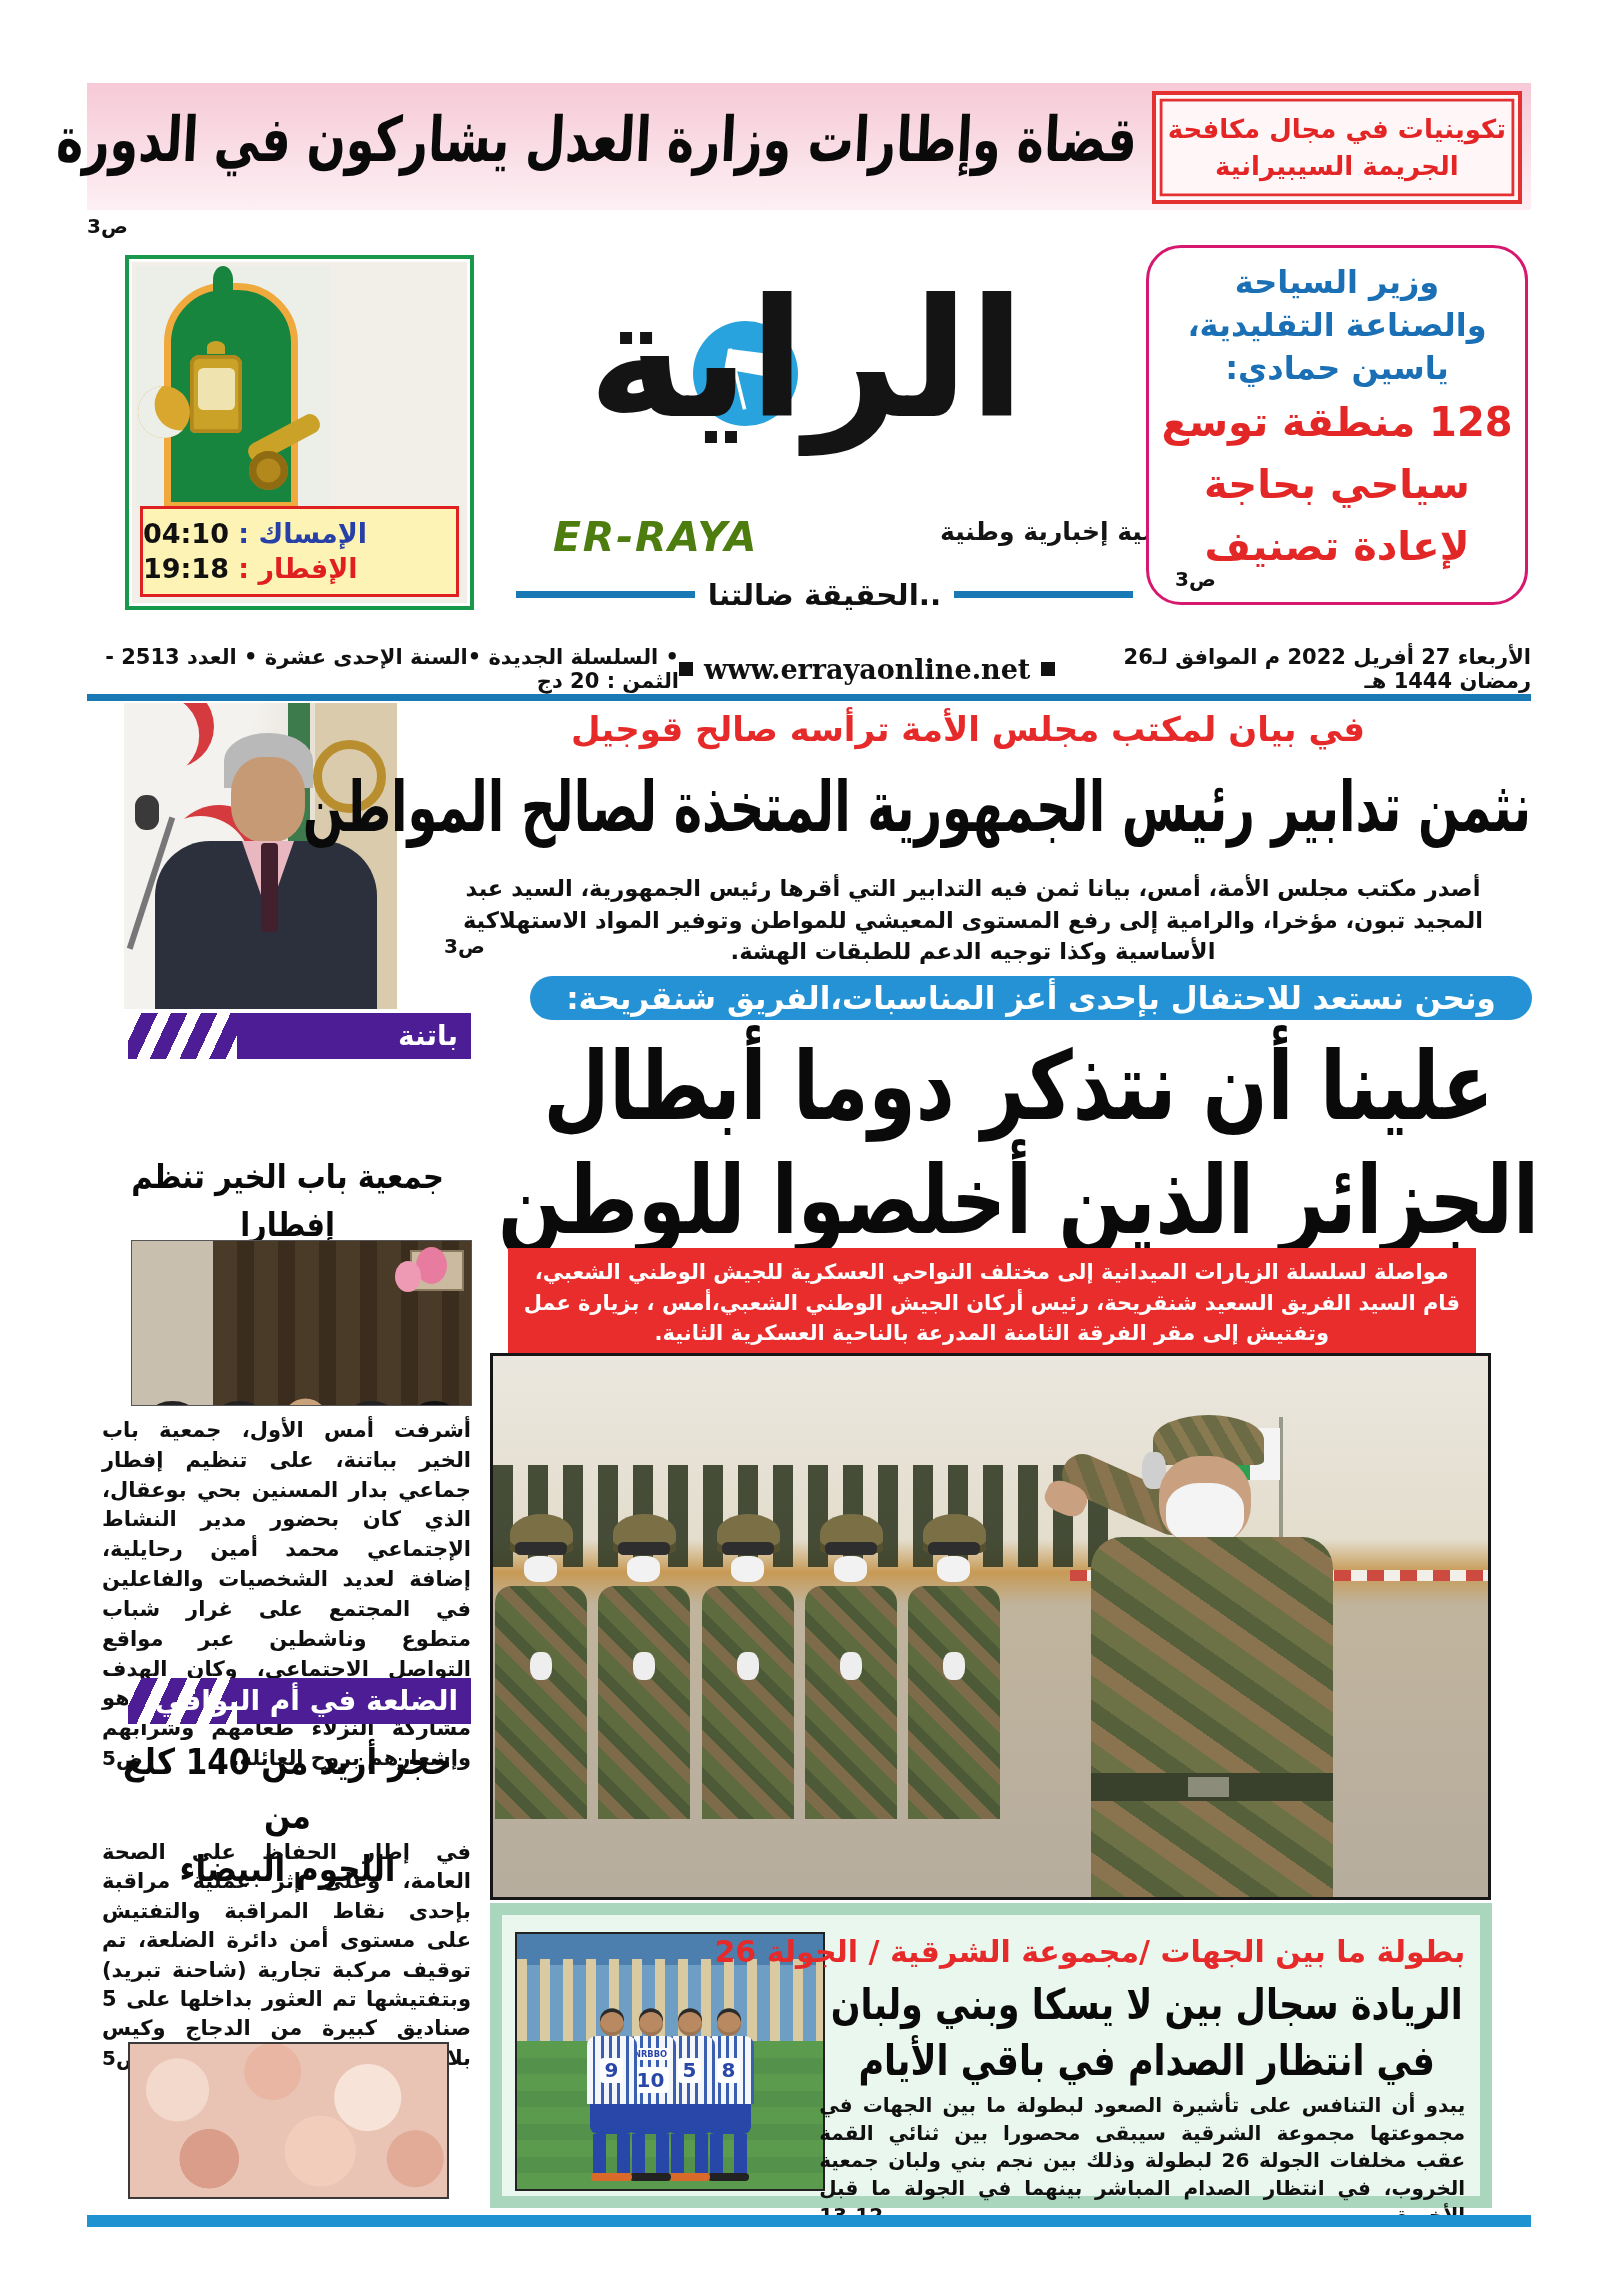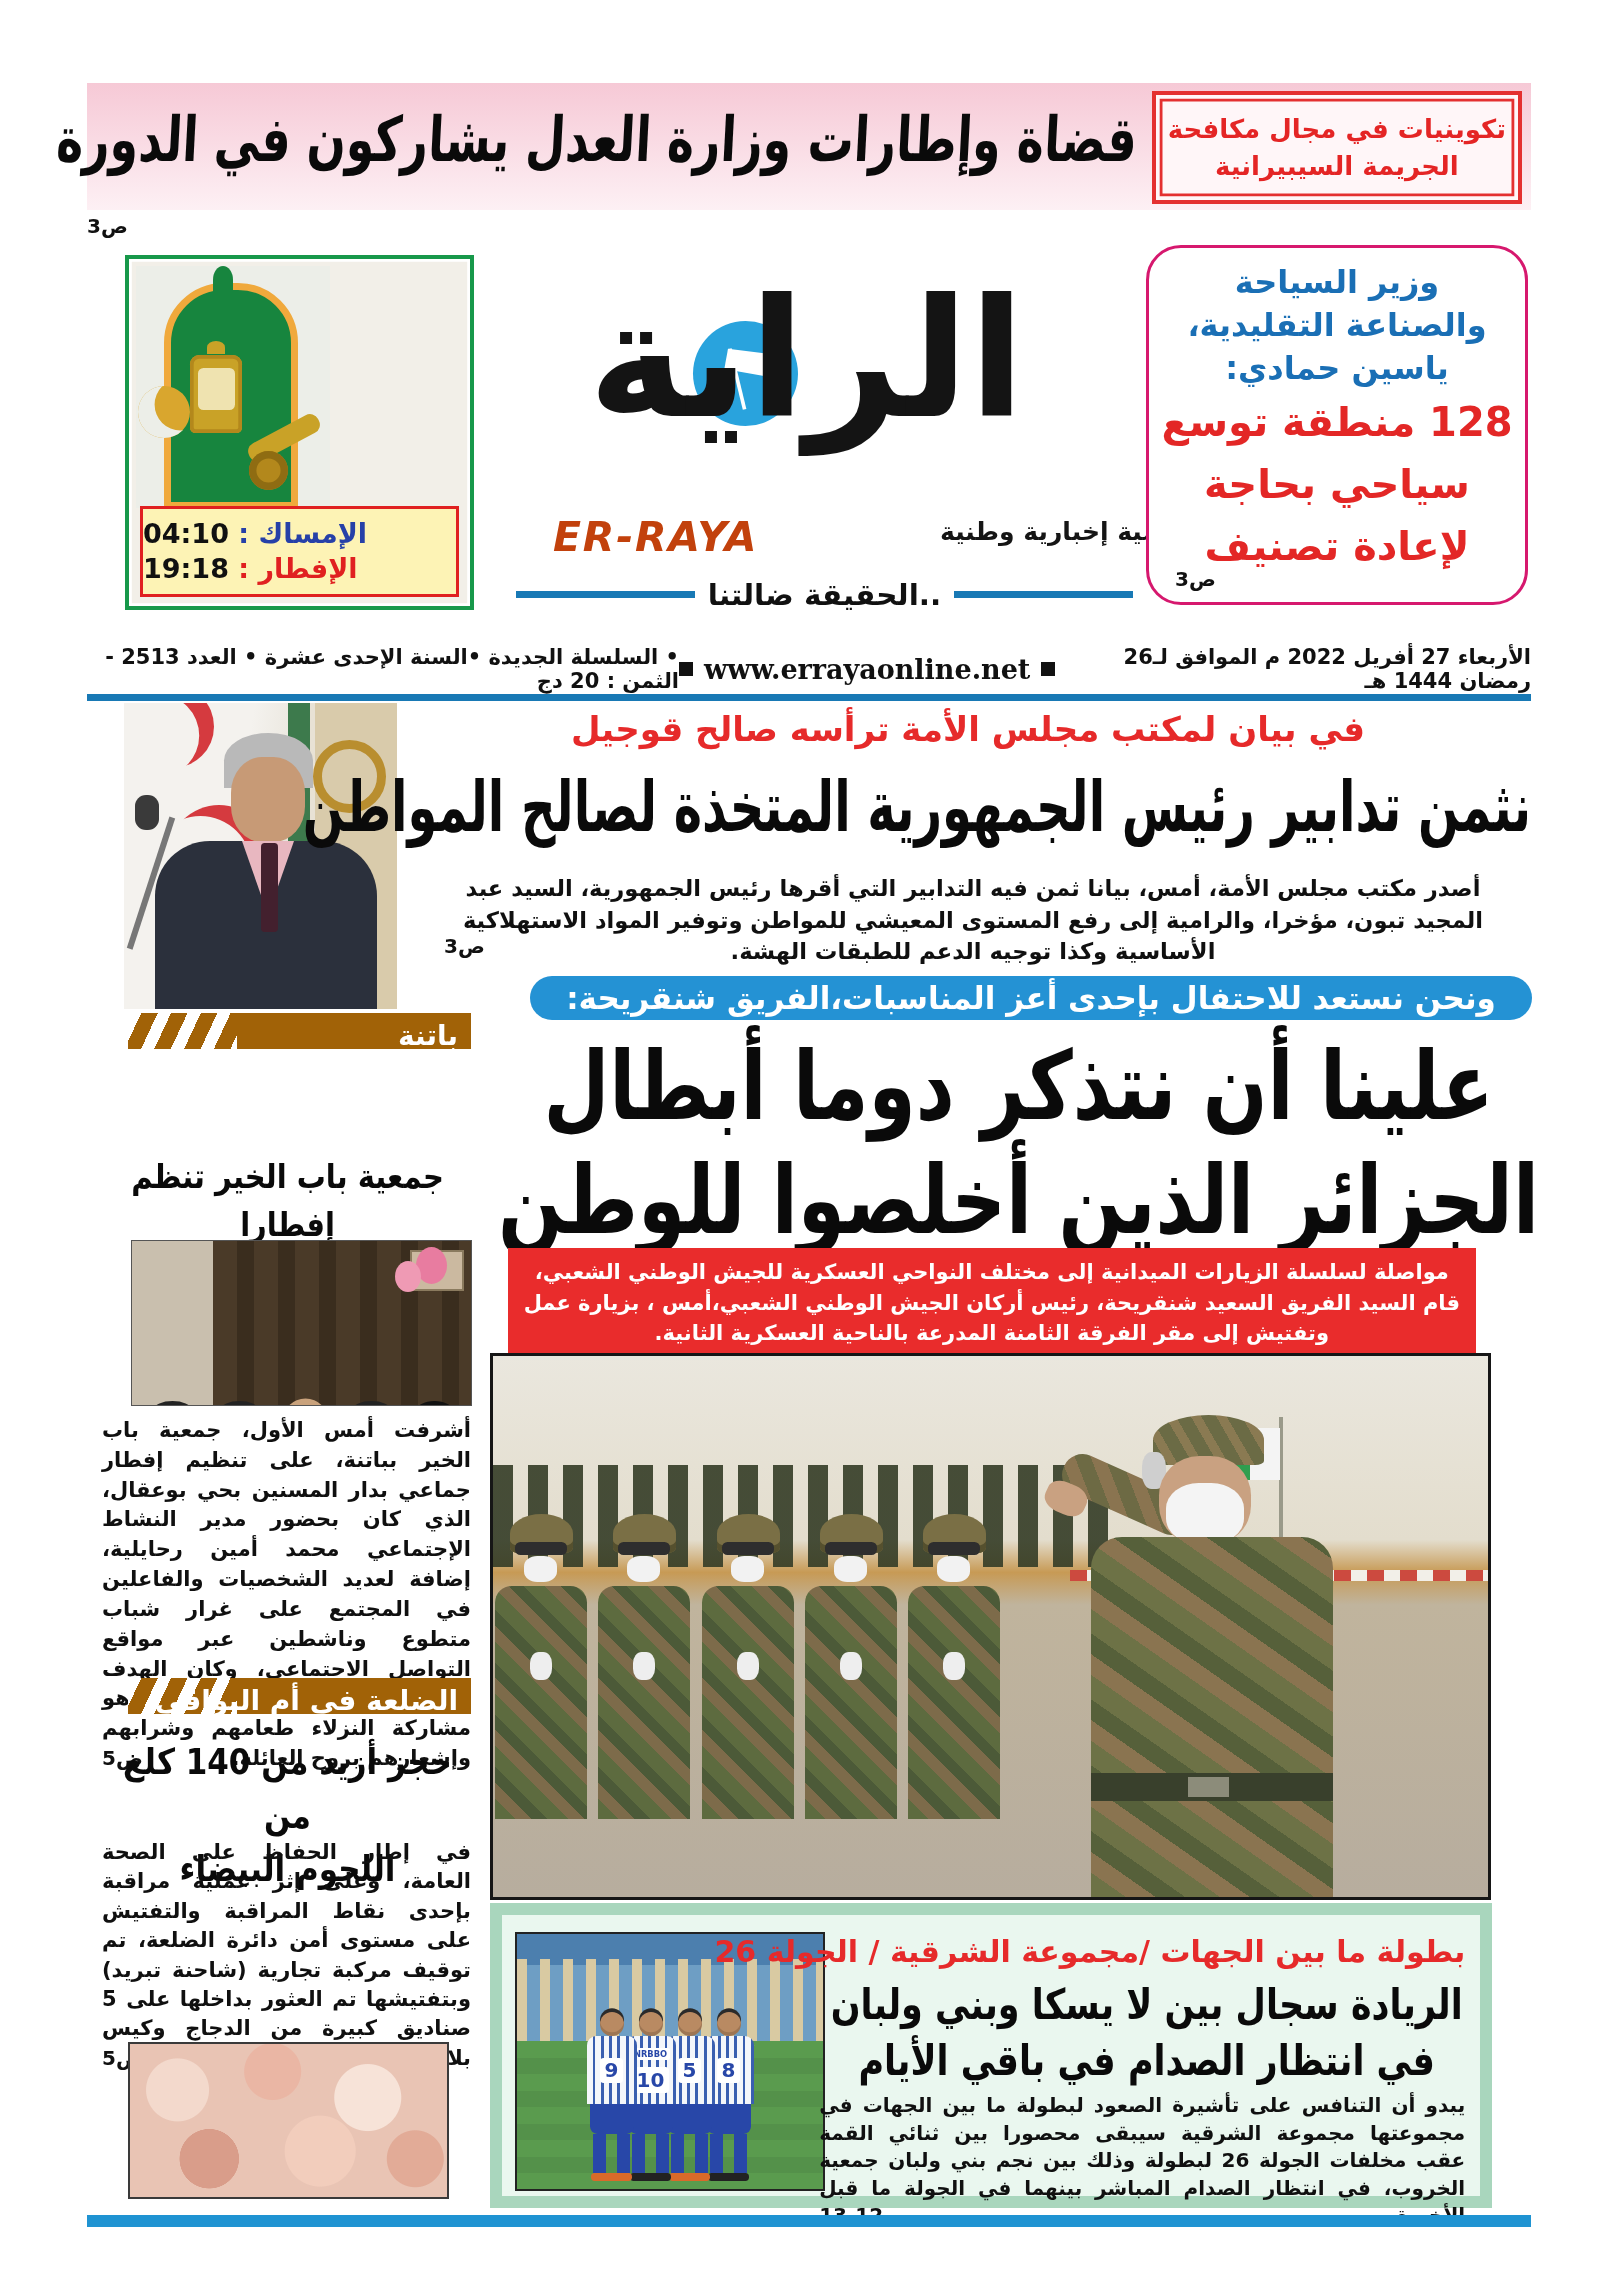--- a/index.html
+++ b/index.html
@@ -45,21 +45,21 @@
   .ims-times{position:absolute;left:11px;right:11px;bottom:9.2px;height:85px;background:#fdf3b5;
     border:3.7px solid #e02020;display:flex;flex-direction:column;justify-content:center;gap:3.7px;}
   .ims-times .row{font-size:27px;font-weight:bold;text-align:left;color:#111;}
   .lbl-imsak{color:#2640a8;}
   .lbl-iftar{color:#e02020;}
 
   
   .logo-circle{left:694px;top:321px;width:105px;height:105px;border-radius:50%;background:#29a3dd;}
   .logo-ar{left:503px;top:229px;width:609px;text-align:center;font-size:164px;line-height:1.6;
     font-weight:bold;color:#141414;}
-  .logo-en{left:554px;top:513px;font-size:41px;font-weight:bold;font-style:italic;color:#c2410c;
+  .logo-en{left:554px;top:513px;font-size:41px;font-weight:bold;font-style:italic;color:#4d7c0f;
     letter-spacing:1.8px;direction:ltr;}
   .logo-sub{left:941px;top:517px;font-size:25px;font-weight:bold;color:#151515;}
   .tagline-row{left:517px;top:576px;width:617px;height:37px;display:flex;align-items:center;gap:13px;}
   .tagline-row .line{flex:1;height:6.5px;background:#1879b5;}
   .tagline{font-size:29.5px;font-weight:bold;color:#111;white-space:nowrap;}
 
   
   .minister-box{left:1147px;top:245px;width:382px;height:360px;border:3.7px solid #d6186e;
     border-radius:35px;background:#fff;padding-top:13px;box-sizing:border-box;}
   .min-blue{font-size:32px;font-weight:bold;color:#1a6fb5;text-align:center;line-height:1.35;}
@@ -137,21 +137,21 @@
   .gen-mask{position:absolute;left:116px;top:68px;width:78px;height:61px;border-radius:42%;background:#f4f4f4;}
   .gen-arm{position:absolute;left:7.4px;top:59px;width:138px;height:41px;border-radius:20px;
     background:repeating-linear-gradient(45deg,#6d6a44 0 14.8px,#8a7450 14.8px 28px);transform:rotate(24deg);}
   .gen-hand{position:absolute;left:-5.5px;top:68px;width:42px;height:31px;border-radius:40%;background:#c9a181;transform:rotate(24deg);}
   .gen-torso{position:absolute;left:41px;top:122px;width:242px;height:360px;border-radius:31px 31px 0 0;
     background:repeating-linear-gradient(35deg,#6d7246 0 20px,#8a7450 20px 37px,#56603a 37px 54px);}
   .gen-belt{position:absolute;left:41px;top:358px;width:242px;height:28px;background:#39402c;}
   .gen-buckle{position:absolute;left:138px;top:362px;width:41px;height:20px;background:#8c8c7a;}
 
   
-  .section-bar{width:343px;height:36px;background:#a16207;position:absolute;}
+  .section-bar{width:343px;height:46px;background:#4c1d95;position:absolute;}
   .section-bar:before{content:"";position:absolute;left:0;top:0;bottom:0;width:109px;
     background:repeating-linear-gradient(115deg,#ffffff 0 12px,rgba(0,0,0,0) 12px 27px);}
   .section-bar span{position:absolute;right:13px;top:0;line-height:46px;color:#fff;
     font-size:28px;font-weight:bold;}
   .batna-bar{left:129px;top:1013px;}
   .batna-kicker{left:107px;top:1074px;width:365px;font-size:27px;font-weight:bold;color:#e62a2a;
     text-align:center;line-height:1.35;}
   .col-headline{font-size:29px;font-weight:bold;color:#0a0a0a;text-align:center;line-height:1.45;
     transform:scaleY(1.15);transform-origin:center top;}
   .batna-headline{left:102px;top:1152px;width:373px;}

